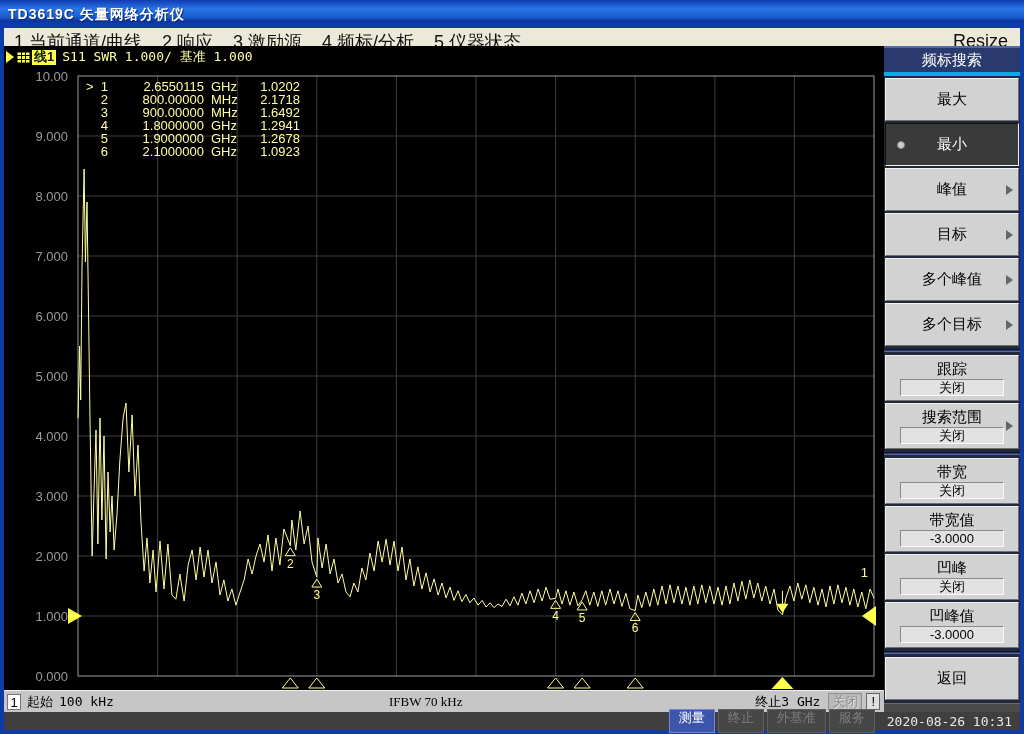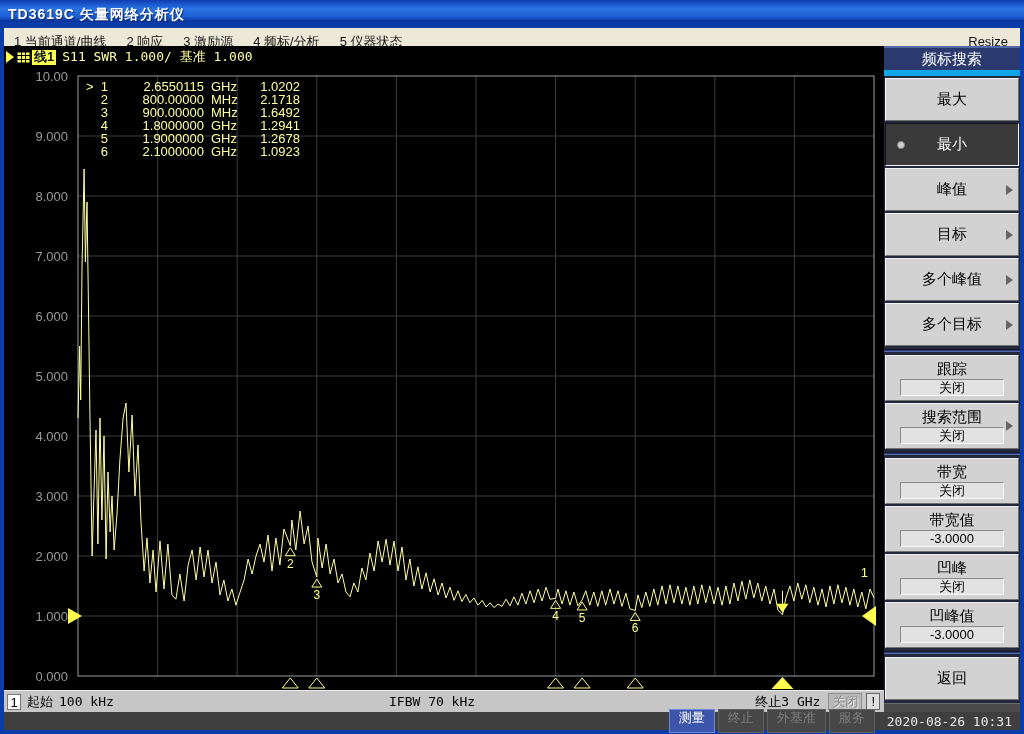--- a/index.html
+++ b/index.html
@@ -8,21 +8,21 @@
   #window{position:relative;width:1024px;height:734px;background:#0b3ca8;overflow:hidden;}
 
   
   #titlebar{position:absolute;left:0;top:0;width:1024px;height:22px;
     background:linear-gradient(180deg,#0f3db1 0%,#2a74e6 40%,#1c5fd2 75%,#0a2f96 100%);
     color:#fff;font-weight:bold;font-size:14px;line-height:28px;padding-left:8px;
     text-shadow:1px 1px 1px #092a6b;letter-spacing:1px;}
 
   
   #menubar{position:absolute;left:4px;top:28px;width:1016px;height:28px;background:#ece9d8;
-    font-size:13px;color:#111;display:flex;align-items:center;border-bottom:1px solid #b8b4a2;}
+    font-size:18px;color:#111;display:flex;align-items:center;border-bottom:1px solid #b8b4a2;}
   .menu-item{padding:0 10px;white-space:nowrap;cursor:default;}
   #menu-resize{margin-left:auto;padding-right:12px;}
 
   
   #screen{position:absolute;left:4px;top:46px;width:880px;height:644px;background:#000;}
   #trace-header{position:absolute;left:2px;top:3px;height:16px;display:flex;align-items:center;
     color:#ffff9e;font-size:13px;}
   .tri-right{width:0;height:0;border-left:8px solid #ffff4d;border-top:6px solid transparent;
     border-bottom:6px solid transparent;margin-right:3px;}
   #trace-badge{background:#ffff4d;color:#0f172a;font-weight:bold;padding:0 2px;margin-right:6px;
@@ -33,21 +33,21 @@
   .mk-row{display:flex;white-space:pre;}
   .mk-sel{width:10px;}
   .mk-num{width:12px;text-align:right;}
   .mk-freq{width:96px;text-align:right;}
   .mk-unit{width:40px;padding-left:7px;}
   .mk-val{width:56px;text-align:right;}
 
   
   #sidebar{position:absolute;left:884px;top:46px;width:136px;height:666px;background:#23283a;
     display:flex;flex-direction:column;}
-  #sidebar-title{height:30px;background:#2b3a6e;border-top:2px solid #5568a8;border-bottom:6px solid #0ea5e9;
+  #sidebar-title{height:30px;background:#2b3a6e;border-top:2px solid #5568a8;border-bottom:4px solid #0ea5e9;
     color:#fff;font-size:15px;display:flex;align-items:center;justify-content:center;flex:0 0 auto;}
   .sb-btn{position:relative;height:43px;margin:2px 1px 0 1px;background:#d2d2d2;color:#000;
     border:1px solid #707070;border-top-color:#f4f4f4;border-left-color:#f4f4f4;
     display:flex;flex-direction:column;align-items:center;justify-content:center;
     font-size:15px;flex:0 0 auto;cursor:default;}
   .sb-btn.selected{background:#3a3a3a;color:#fff;border-color:#f4f4f4;
     border-top-color:#111;border-left-color:#111;}
   .sb-dot{position:absolute;left:11px;top:50%;margin-top:-4px;width:8px;height:8px;border-radius:50%;
     background:#cfcfcf;border:1px solid #888;}
   .sb-arrow{position:absolute;right:5px;top:50%;margin-top:-5px;width:0;height:0;
@@ -58,21 +58,21 @@
     border-bottom:1px solid #5568a8;flex:0 0 auto;}
   .sb-2line{height:46px;}
   .sb-2line .sb-lab{line-height:17px;}
   #sidebar-filler{flex:1 1 auto;background:#4a4a4a;margin-top:3px;border-top:1px solid #6a6a6a;}
 
   
   #statusbar{position:absolute;left:4px;top:690px;width:880px;height:22px;background:#c6c6c6;
     border-top:1px solid #ececec;display:flex;align-items:center;font-size:13px;color:#000;}
   #chan-box{width:14px;height:16px;background:#fff;border:1px solid #777;margin:0 6px 0 3px;
     text-align:center;line-height:15px;}
-  #ifbw{position:absolute;left:385px;}
+  #ifbw{position:absolute;left:385px;font-family:Liberation Serif, serif;}
   #stop-group{margin-left:auto;display:flex;align-items:center;}
   #cal-box{margin-left:8px;background:#b9b9b9;border:1px solid #8f8f8f;color:#8a8a8a;
     text-shadow:1px 1px 0 #e6e6e6;padding:0 3px;height:17px;line-height:16px;}
   #warn-box{margin:0 4px;background:#dedede;border:1px solid #666;color:#000;
     padding:0 4px;height:17px;line-height:16px;}
 
   
   #taskbar{position:absolute;left:4px;top:712px;width:1016px;height:18px;background:#3f3f3f;
     display:flex;align-items:center;justify-content:flex-end;font-size:13px;}
   .tb-item{height:24px;line-height:15px;padding:0 9px;margin-left:3px;background:#474747;

